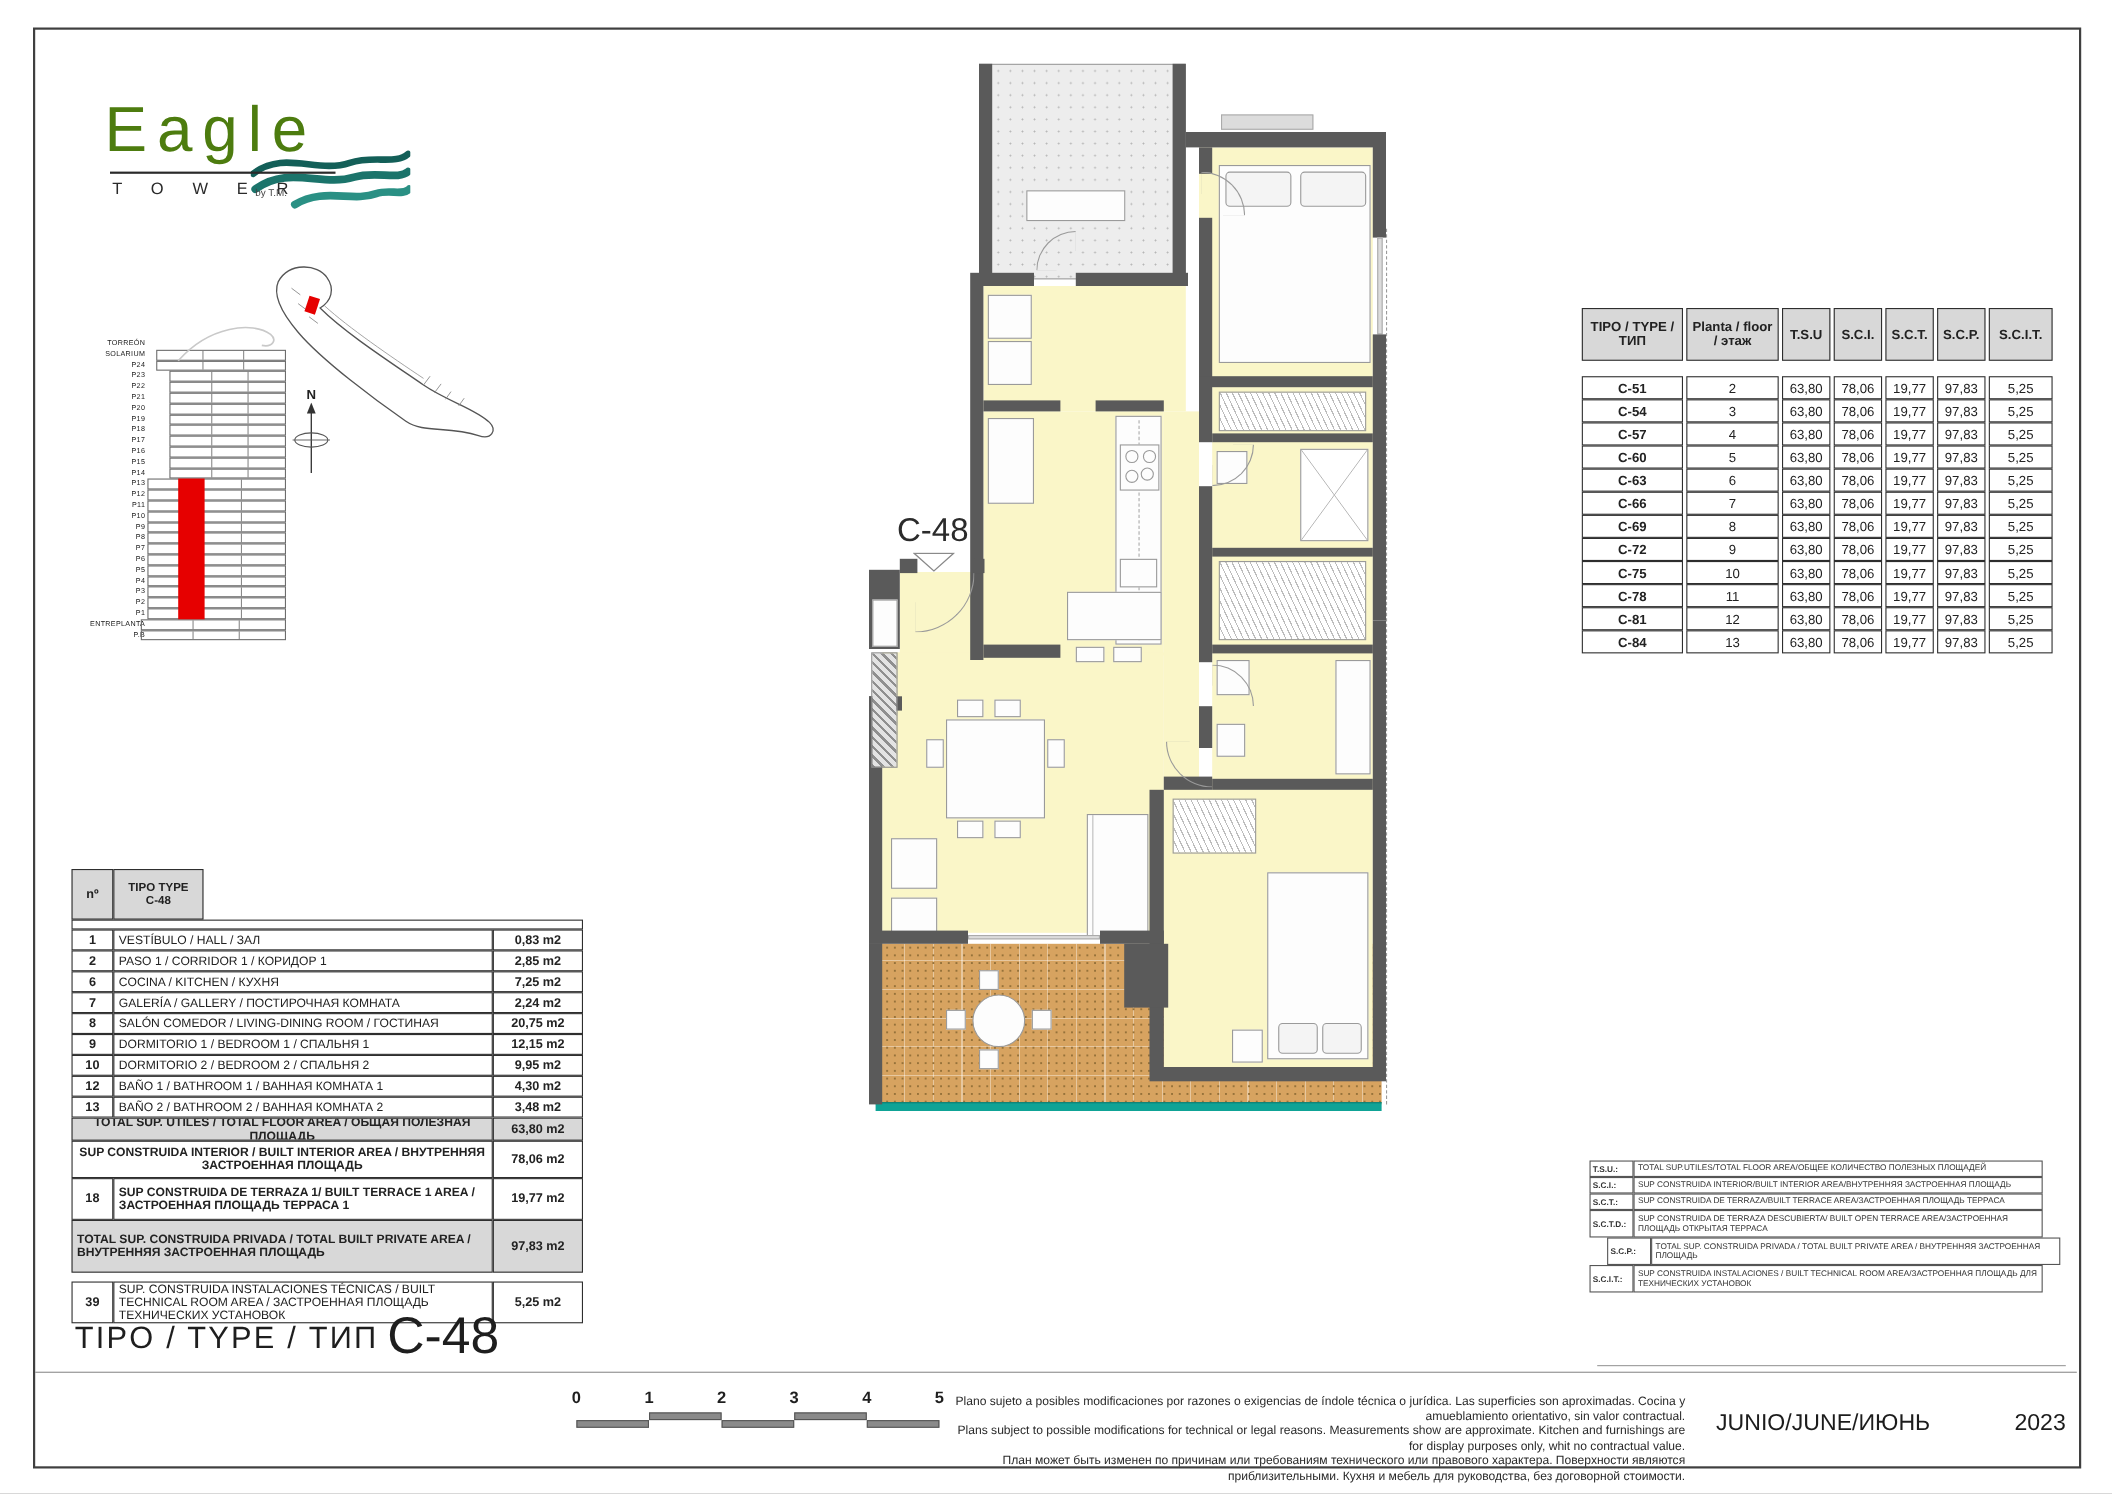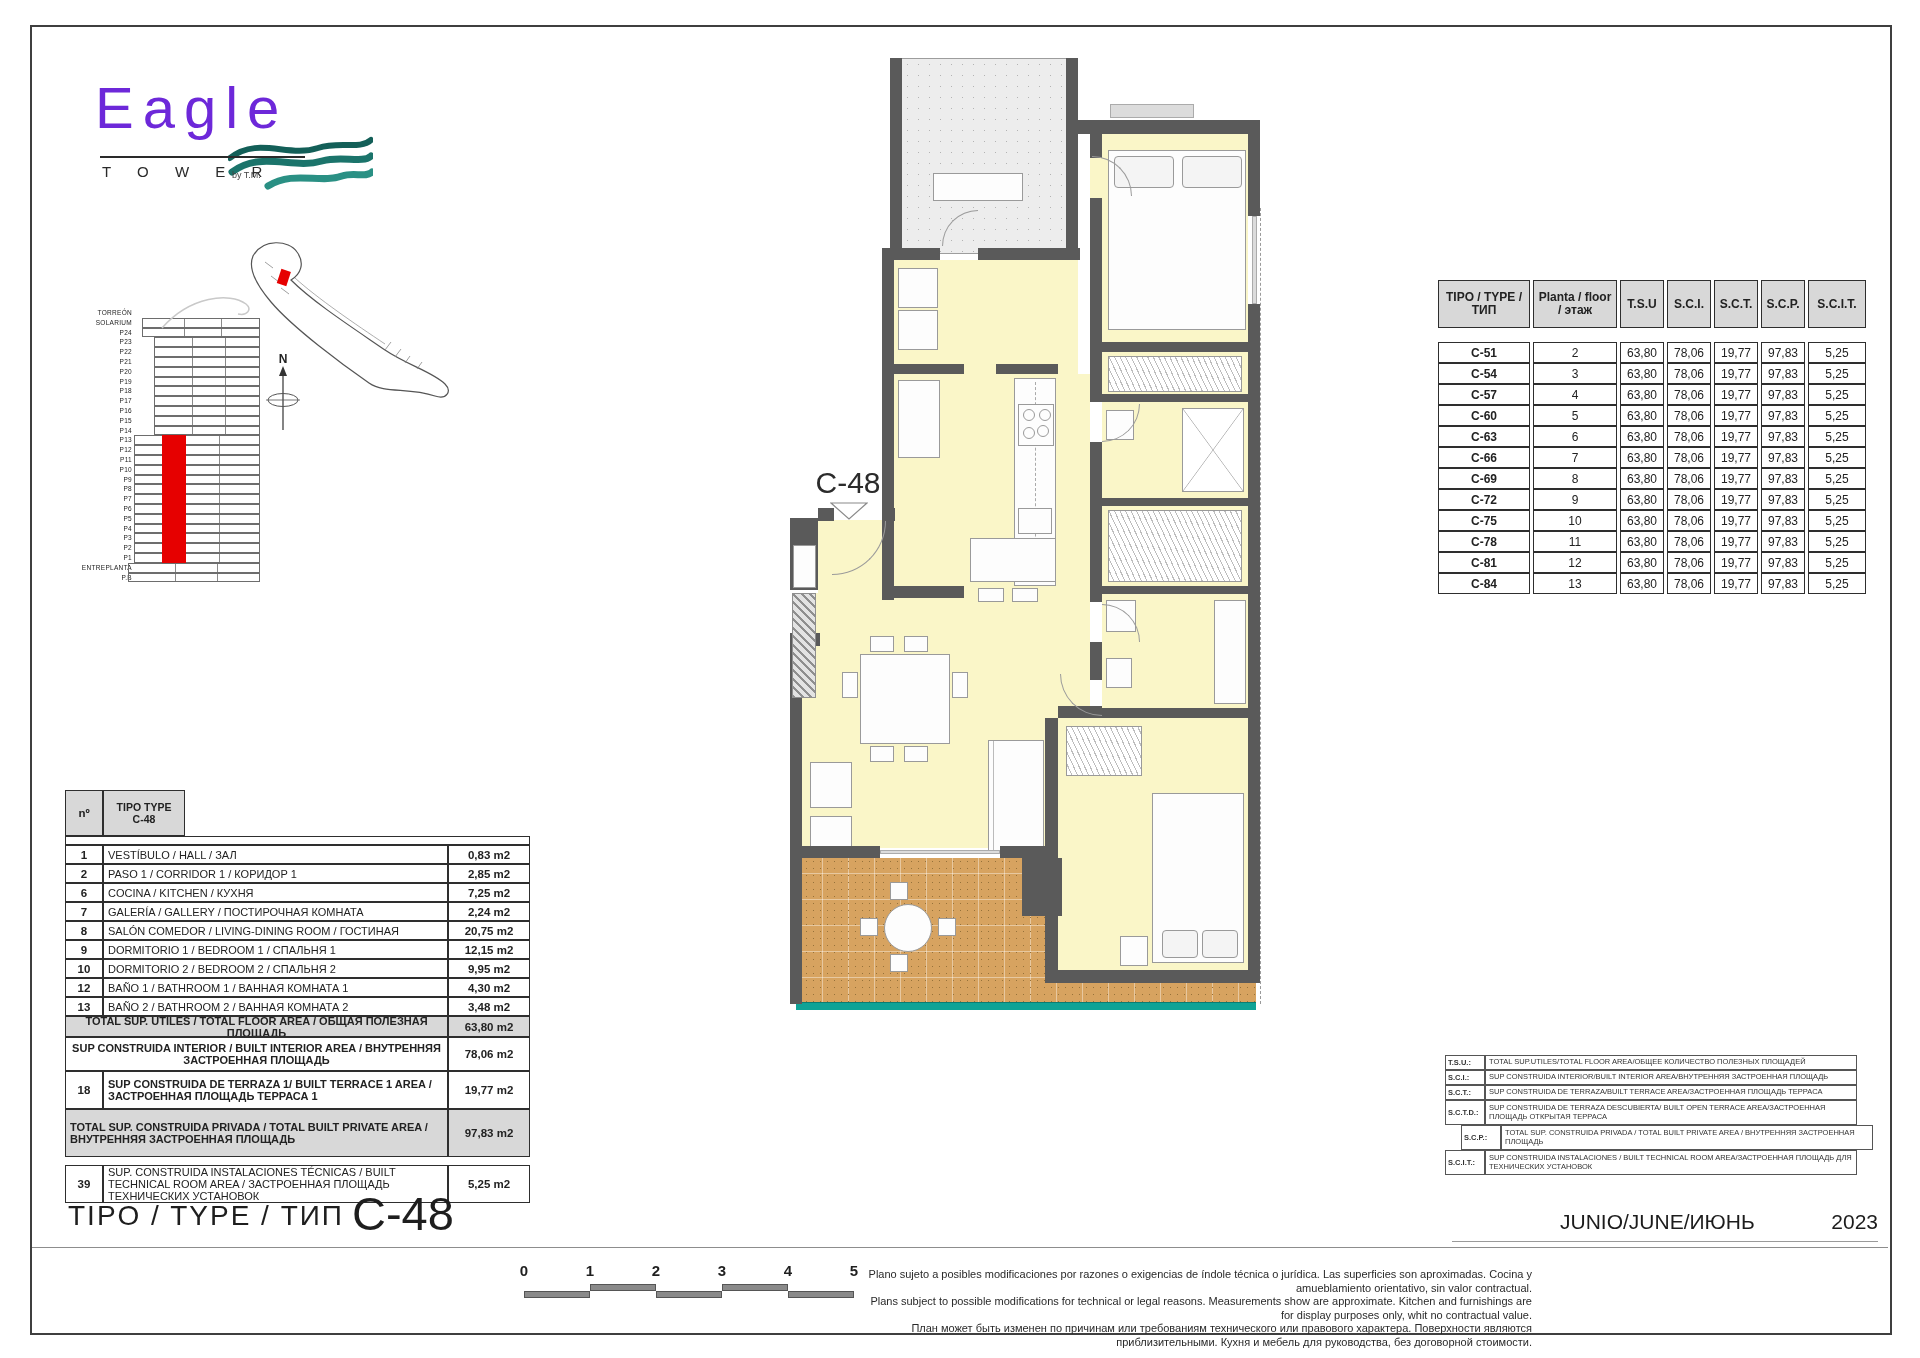--- a/index.html
+++ b/index.html
@@ -2,21 +2,21 @@
 <html><head>
 <meta charset="utf-8">
 <style>
   html,body{margin:0;padding:0;background:#9a9a9a;}
   .sheet{position:relative;width:1920px;height:1358px;background:#ffffff;overflow:hidden;
          font-family:"Liberation Sans",sans-serif;color:#222;}
   .abs{position:absolute;}
   .frame{position:absolute;left:30px;top:25px;width:1858px;height:1306px;border:2px solid #3f3f3f;}
 
   
-  .logo-eagle{position:absolute;left:95px;top:74px;font-size:58px;letter-spacing:9px;color:#6d28d9;font-weight:400;}
+  .logo-eagle{position:absolute;left:95px;top:84px;font-size:58px;letter-spacing:9px;color:#4d7c0f;font-weight:400;}
   .logo-rule{position:absolute;left:100px;top:156px;width:205px;height:1.5px;background:#2a2a2a;}
   .logo-tower{position:absolute;left:102px;top:163px;font-size:15px;letter-spacing:11px;color:#2a2a2a;}
   .logo-by{position:absolute;left:232px;top:170px;font-size:9px;color:#444;}
 
   
   .elev{position:absolute;left:58px;top:308px;width:240px;height:288px;}
   .elev-row{position:relative;height:9.8px;}
   .elev-lab{position:absolute;left:0;top:0;width:74px;text-align:right;font-size:6.5px;line-height:9.8px;color:#222;letter-spacing:.3px;}
   .elev-cell{position:absolute;top:0;height:100%;border:1px solid #6d6d6d;box-sizing:border-box;
              background-image:linear-gradient(#8a8a8a,#8a8a8a),linear-gradient(#8a8a8a,#8a8a8a);
@@ -87,21 +87,21 @@
 
   
   .type-title{position:absolute;left:68px;top:1200px;font-size:28px;letter-spacing:2px;color:#1e1e1e;}
   .type-code{position:absolute;left:352px;top:1186px;font-size:47px;color:#1e1e1e;}
   .sep{position:absolute;left:32px;top:1247px;width:1856px;height:0;border-top:1.5px solid #8d8d8d;}
   .desc{position:absolute;left:70px;top:1255px;font-size:17px;line-height:19.5px;color:#1f1f1f;}
   .scalebar{position:absolute;left:524px;top:1262px;width:340px;height:42px;}
   .sc-num{position:absolute;top:0;transform:translateX(-50%);font-size:15px;font-weight:bold;color:#1f1f1f;}
   .sc-seg{position:absolute;height:7px;background:#8a8a8a;border:1px solid #555;box-sizing:border-box;}
   .disc{position:absolute;left:860px;top:1268px;width:672px;text-align:right;font-size:11px;line-height:13.5px;color:#2a2a2a;}
-  .dateblock{position:absolute;left:1560px;top:1210px;width:318px;display:flex;justify-content:space-between;font-size:21px;color:#1c1c1c;}
+  .dateblock{position:absolute;left:1560px;top:1282px;width:318px;display:flex;justify-content:space-between;font-size:21px;color:#1c1c1c;}
   .date-rule{position:absolute;left:1452px;top:1241px;width:426px;border-top:1.5px solid #9a9a9a;}
   .north-label{position:absolute;left:268px;top:352px;width:30px;text-align:center;font-size:12px;font-weight:bold;color:#222;}
 </style>
 </head>
 <body>
 
 <div class="sheet">
   <div class="frame"></div>
 
   <div>

